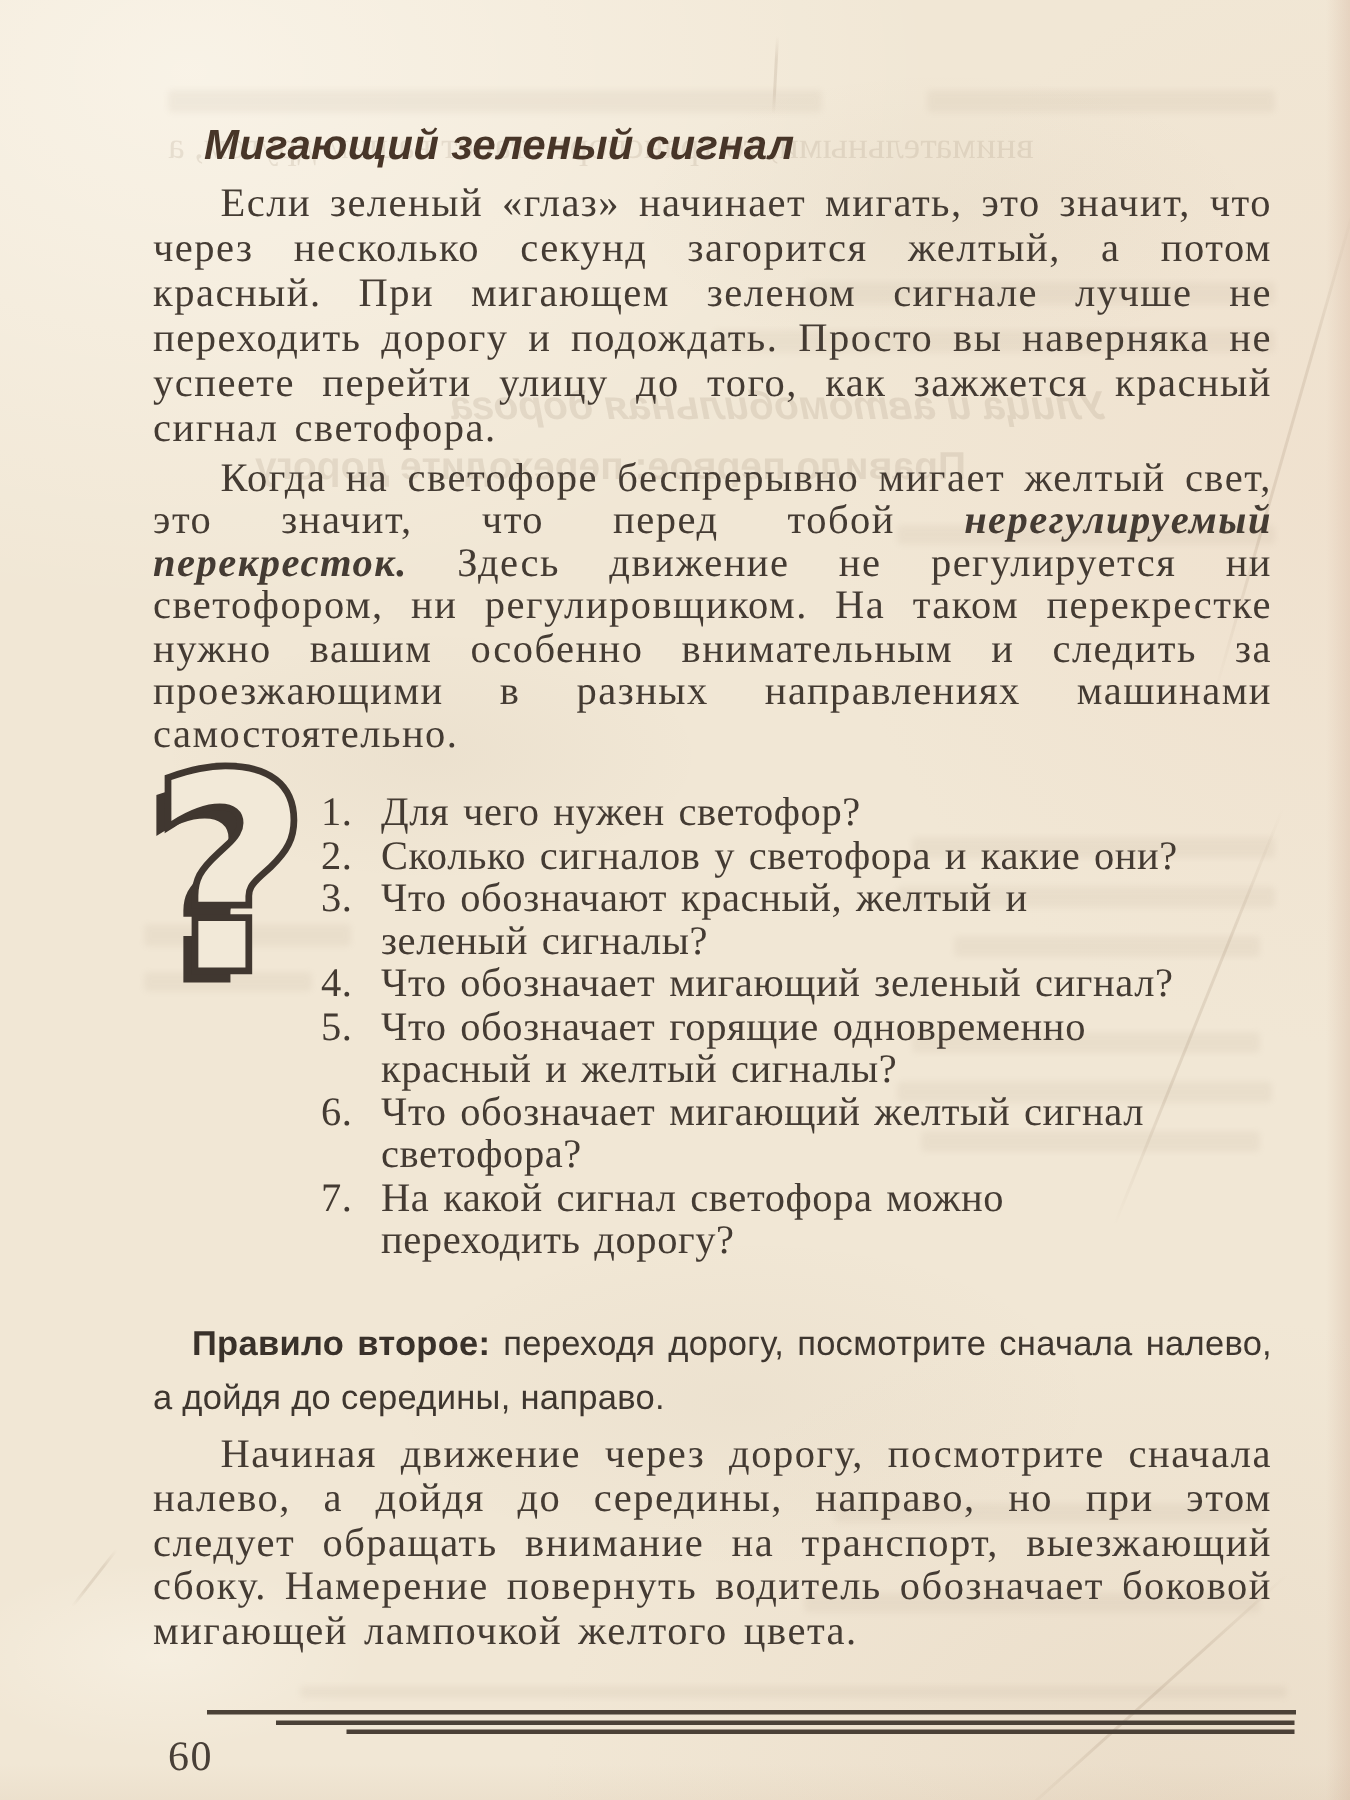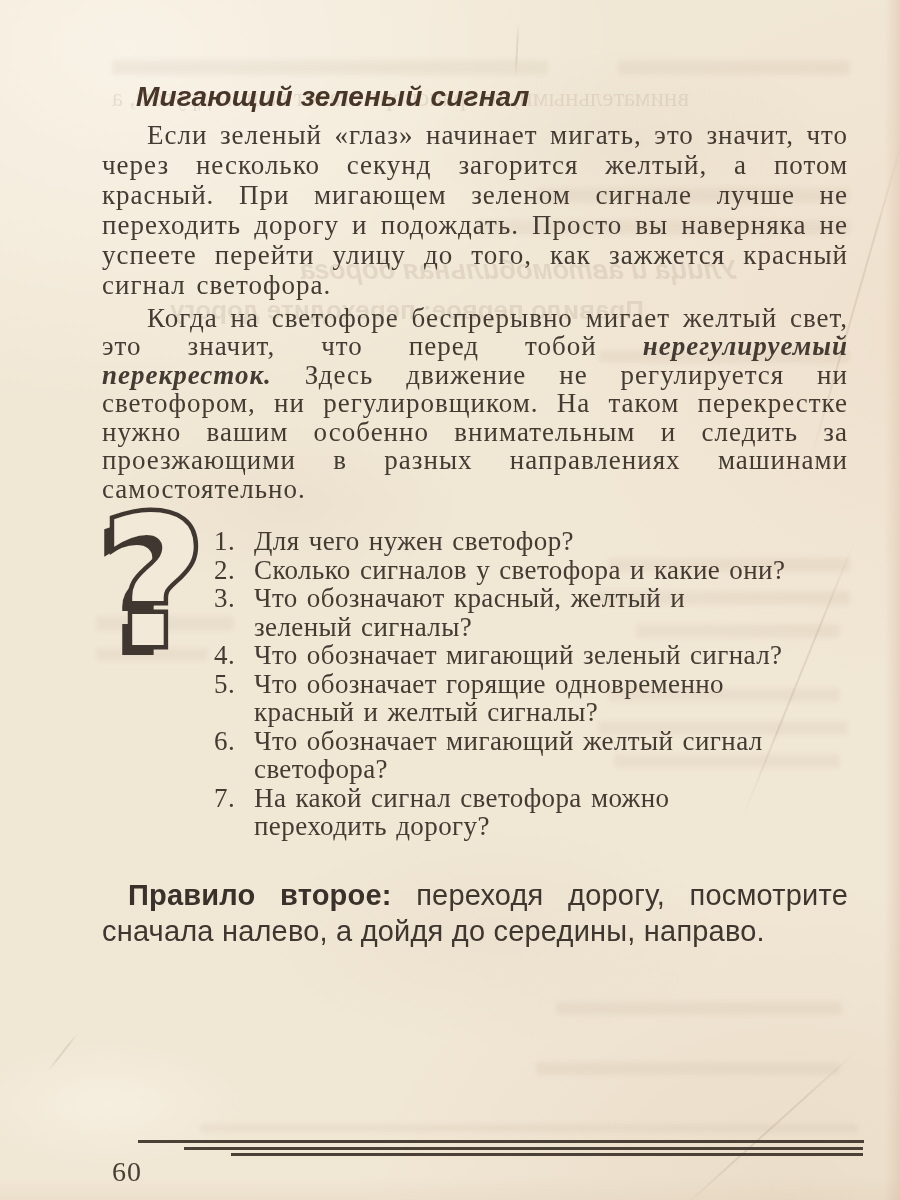--- a/index.html
+++ b/index.html
@@ -92,21 +92,21 @@
     font-size:27px; line-height:28.5px;
     letter-spacing:0.4px; word-spacing:2px; color:#443b33;
   }
   .qlist li { position:relative; padding-left:40px; }
   .qlist .qnum { position:absolute; left:0; top:0; }
 
   
   .rule {
     margin:36px 0 0;
     font-family:"Liberation Sans", sans-serif;
-    font-size:29px; line-height:36px;
+    font-size:23px; line-height:36px;
     text-indent:26px; text-align:justify;
     letter-spacing:0.2px; color:#3e362f;
   }
   .rule b { font-weight:700; color:#39312a; }
 
   
   .frule { position:absolute; background:#4b4137; }
   .f1 { left:138px; top:1140px; width:726px; height:3px; }
   .f2 { left:184px; top:1146.5px; width:679px; height:3px; }
   .f3 { left:231px; top:1153px; width:632px; height:2.5px; }
@@ -170,20 +170,21 @@
           <li><span class="qnum">3.</span>Что обозначают красный, желтый и<br>зеленый сигналы?</li>
           <li><span class="qnum">4.</span>Что обозначает мигающий зеленый сигнал?</li>
           <li><span class="qnum">5.</span>Что обозначает горящие одновременно<br>красный и желтый сигналы?</li>
           <li><span class="qnum">6.</span>Что обозначает мигающий желтый сигнал<br>светофора?</li>
           <li><span class="qnum">7.</span>На какой сигнал светофора можно<br>переходить дорогу?</li>
         </ol>
     </div>
 
     <p class="rule"><b>Правило второе:</b><span> переходя дорогу, посмотрите сначала налево, а дойдя до середины, направо.</span></p>
 
+    <p class="body p3">Начиная движение через дорогу, посмотрите сначала налево, а дойдя до середины, направо, но при этом следует обращать внимание на транспорт, выезжающий сбоку. Намерение повернуть водитель обозначает боковой мигающей лампочкой желтого цвета.</p>
   </div>
 
   <div class="frule f1"></div>
   <div class="frule f2"></div>
   <div class="frule f3"></div>
 
   <div class="pagenum">60</div>
 </div>
 
 </body></html>

